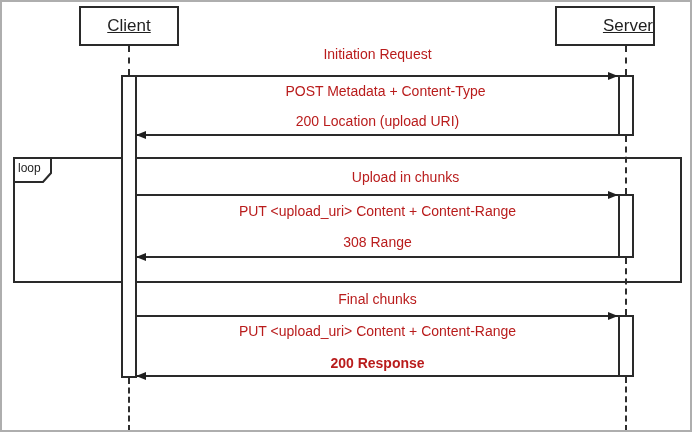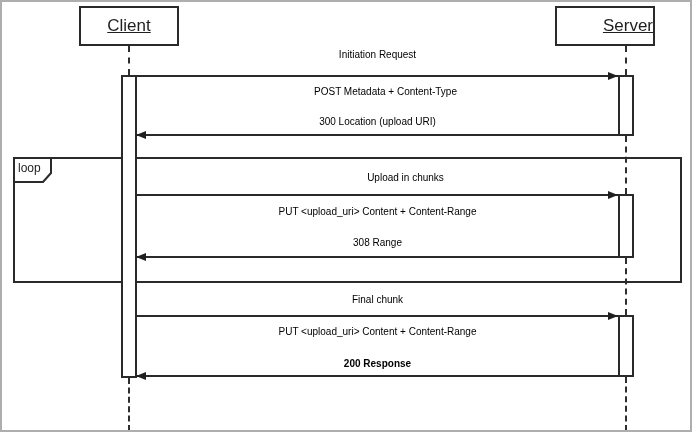--- a/index.html
+++ b/index.html
@@ -111,23 +111,23 @@
     border-left: 10px solid #1f1f1f;
     border-top: 4px solid transparent;
     border-bottom: 4px solid transparent;
   }
 
   .msg-label {
     position: absolute;
     left: 134px;
     width: 483px;
     text-align: center;
-    font-size: 10px;
+    font-size: 14px;
     line-height: 15px;
-    color: #000000;
+    color: #b91c1c;
     white-space: nowrap;
     z-index: 3;
   }
 </style>
 </head>
 <body>
 
 <div class="stage">
 
   <div class="lifeline ll-client" style="top:44px;height:29px;"></div>
@@ -136,33 +136,33 @@
   <div class="lifeline ll-server" style="top:134px;height:58px;"></div>
   <div class="lifeline ll-server" style="top:256px;height:57px;"></div>
   <div class="lifeline ll-server" style="top:375px;height:54px;"></div>
 
   <div class="loop-box"></div>
 
   <div class="msg-label" style="top:45px;">Initiation Request</div>
   <div class="msg-line" style="top:73px;"></div>
   <span class="arrowhead arrow-right" style="top:70px;"></span>
   <div class="msg-label" style="top:82px;margin-left:8px;">POST Metadata + Content-Type</div>
-  <div class="msg-label" style="top:112px;">300 Location (upload URI)</div>
+  <div class="msg-label" style="top:112px;">200 Location (upload URI)</div>
   <div class="msg-line" style="top:132px;"></div>
   <span class="arrowhead arrow-left" style="top:129px;"></span>
 
   <div class="msg-label" style="top:168px;margin-left:28px;">Upload in chunks</div>
   <div class="msg-line" style="top:192px;"></div>
   <span class="arrowhead arrow-right" style="top:189px;"></span>
   <div class="msg-label" style="top:202px;">PUT &lt;upload_uri&gt; Content + Content-Range</div>
   <div class="msg-label" style="top:233px;">308 Range</div>
   <div class="msg-line" style="top:254px;"></div>
   <span class="arrowhead arrow-left" style="top:251px;"></span>
 
-  <div class="msg-label" style="top:290px;">Final chunk</div>
+  <div class="msg-label" style="top:290px;">Final chunks</div>
   <div class="msg-line" style="top:313px;"></div>
   <span class="arrowhead arrow-right" style="top:310px;"></span>
   <div class="msg-label" style="top:322px;">PUT &lt;upload_uri&gt; Content + Content-Range</div>
   <div class="msg-label" style="top:354px;font-weight:bold;">200 Response</div>
   <div class="msg-line" style="top:373px;"></div>
   <span class="arrowhead arrow-left" style="top:370px;"></span>
 
   <div class="activation act-client"></div>
   <div class="activation act-server act-s1"></div>
   <div class="activation act-server act-s2"></div>

